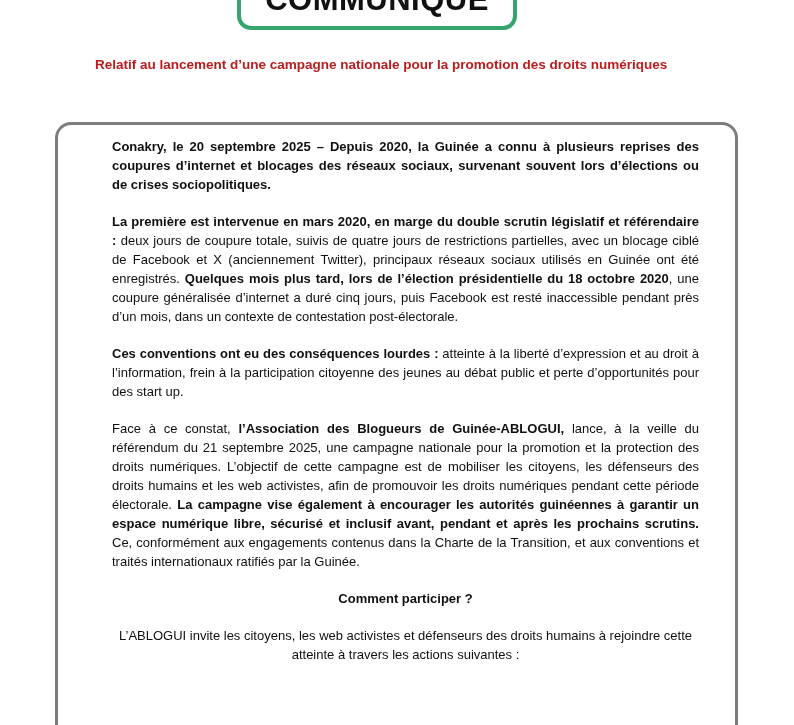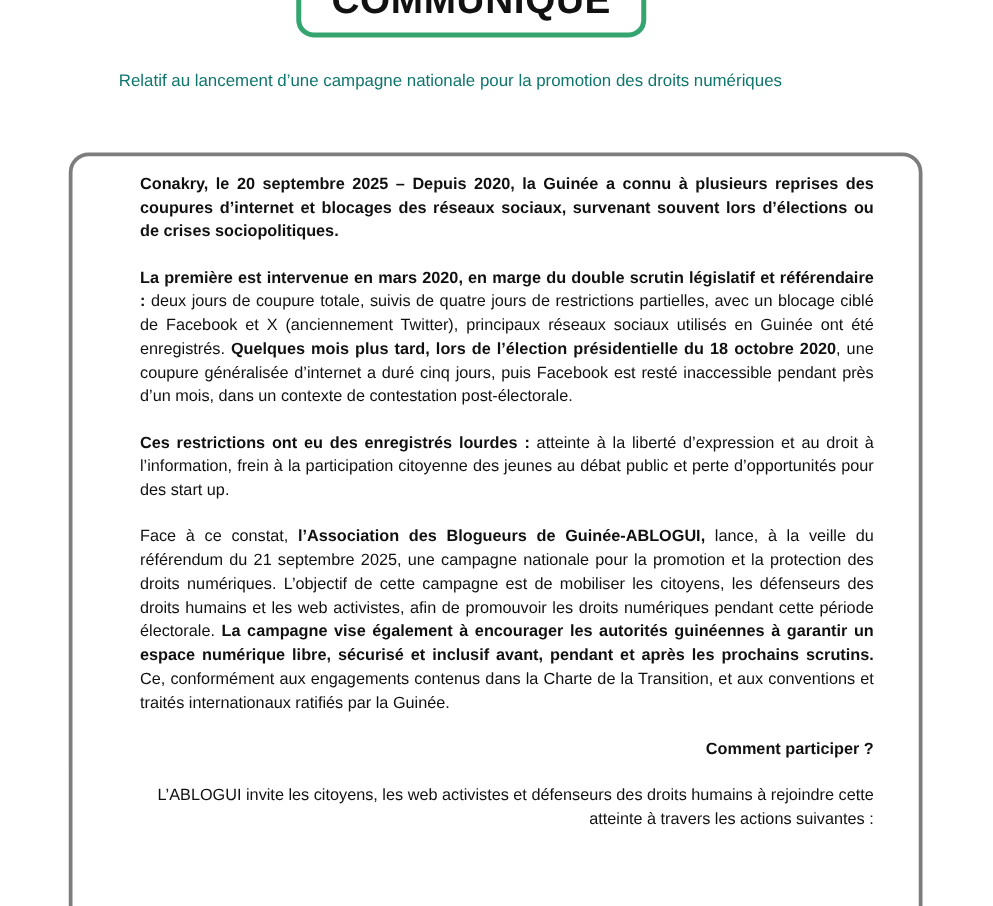--- a/index.html
+++ b/index.html
@@ -38,22 +38,22 @@
     line-height: 1;
     padding-bottom: 11px;
     white-space: nowrap;
   }
   
   .subtitle-wrap {
     position: absolute;
     left: 95px;
     top: 55px;
     width: 618px;
-    color: #0f766e;
-    font-weight: 400;
+    color: #b91c1c;
+    font-weight: 700;
     font-size: 13.5px;
     line-height: 20px;
   }
   .subtitle-wrap .hashtag {
     display: block;
   }
   
   .content-box {
     position: absolute;
     left: 55px;
@@ -66,36 +66,36 @@
     background: #ffffff;
     padding: 12px 36px 20px 38px;
   }
   .content-box p {
     margin: 0 0 18px 16px;
     font-size: 13px;
     line-height: 19px;
     color: #101010;
   }
   .p-justify { text-align: justify; }
-  .p-left   { text-align: right; }
+  .p-left   { text-align: center; }
   .p-heading { margin-top: 8px !important; }
   .content-box p span { font-weight: 400; }
   .content-box p span.b { font-weight: 700; }
 </style>
 </head>
 <body>
 
 <div class="title-box">
   <div class="title-text">COMMUNIQUÉ</div>
 </div>
 
 <div class="subtitle-wrap">
   <span>Relatif au lancement d’une campagne nationale pour la promotion des droits numériques</span>
 </div>
 
 <div class="content-box">
   <p class="p-justify"><span class="b">Conakry, le 20 septembre 2025 – Depuis 2020, la Guinée a connu à plusieurs reprises des coupures d’internet et blocages des réseaux sociaux, survenant souvent lors d’élections ou de crises sociopolitiques.</span></p>
   <p class="p-justify"><span class="b">La première est intervenue en mars 2020, en marge du double scrutin législatif et référendaire : </span><span>deux jours de coupure totale, suivis de quatre jours de restrictions partielles, avec un blocage ciblé de Facebook et X (anciennement Twitter), principaux réseaux sociaux utilisés en Guinée ont été enregistrés. </span><span class="b">Quelques mois plus tard, lors de l’élection présidentielle du 18 octobre 2020</span><span>, une coupure généralisée d’internet a duré cinq jours, puis Facebook est resté inaccessible pendant près d’un mois, dans un contexte de contestation post-électorale.</span></p>
-  <p class="p-justify"><span class="b">Ces restrictions ont eu des enregistrés lourdes : </span><span>atteinte à la liberté d’expression et au droit à l’information, frein à la participation citoyenne des jeunes au débat public et perte d’opportunités pour des start up.</span></p>
+  <p class="p-justify"><span class="b">Ces conventions ont eu des conséquences lourdes : </span><span>atteinte à la liberté d’expression et au droit à l’information, frein à la participation citoyenne des jeunes au débat public et perte d’opportunités pour des start up.</span></p>
   <p class="p-justify"><span>Face à ce constat, </span><span class="b">l’Association des Blogueurs de Guinée-ABLOGUI,</span><span> lance, à la veille du référendum du 21 septembre 2025, une campagne nationale pour la promotion et la protection des droits numériques. L’objectif de cette campagne est de mobiliser les citoyens, les défenseurs des droits humains et les web activistes, afin de promouvoir les droits numériques pendant cette période électorale. </span><span class="b">La campagne vise également à encourager les autorités guinéennes à garantir un espace numérique libre, sécurisé et inclusif avant, pendant et après les prochains scrutins. </span><span>Ce, conformément aux engagements contenus dans la Charte de la Transition, et aux conventions et traités internationaux ratifiés par la Guinée.</span></p>
   <p class="p-left p-heading"><span class="b">Comment participer ?</span></p>
   <p class="p-left"><span>L’ABLOGUI invite les citoyens, les web activistes et défenseurs des droits humains à rejoindre cette atteinte à travers les actions suivantes :</span></p>
 </div>
 
 </body></html>

